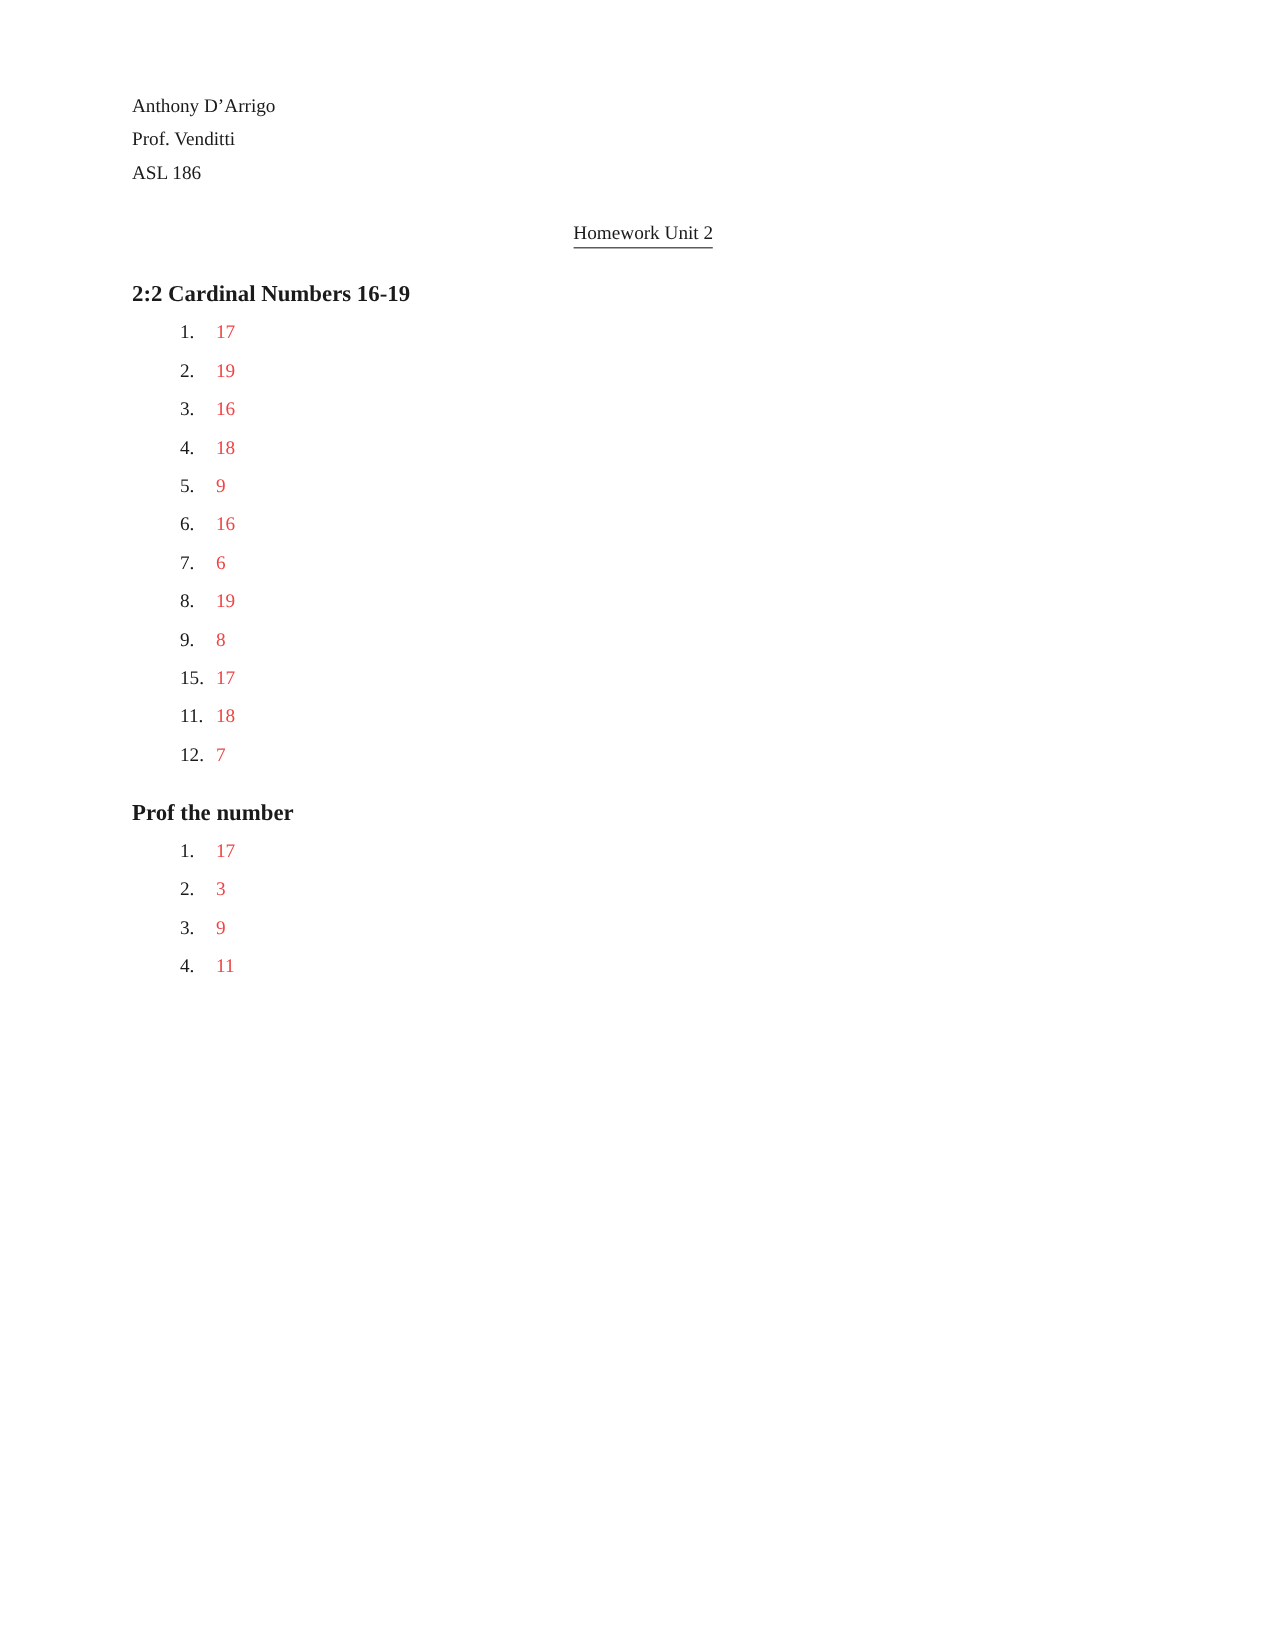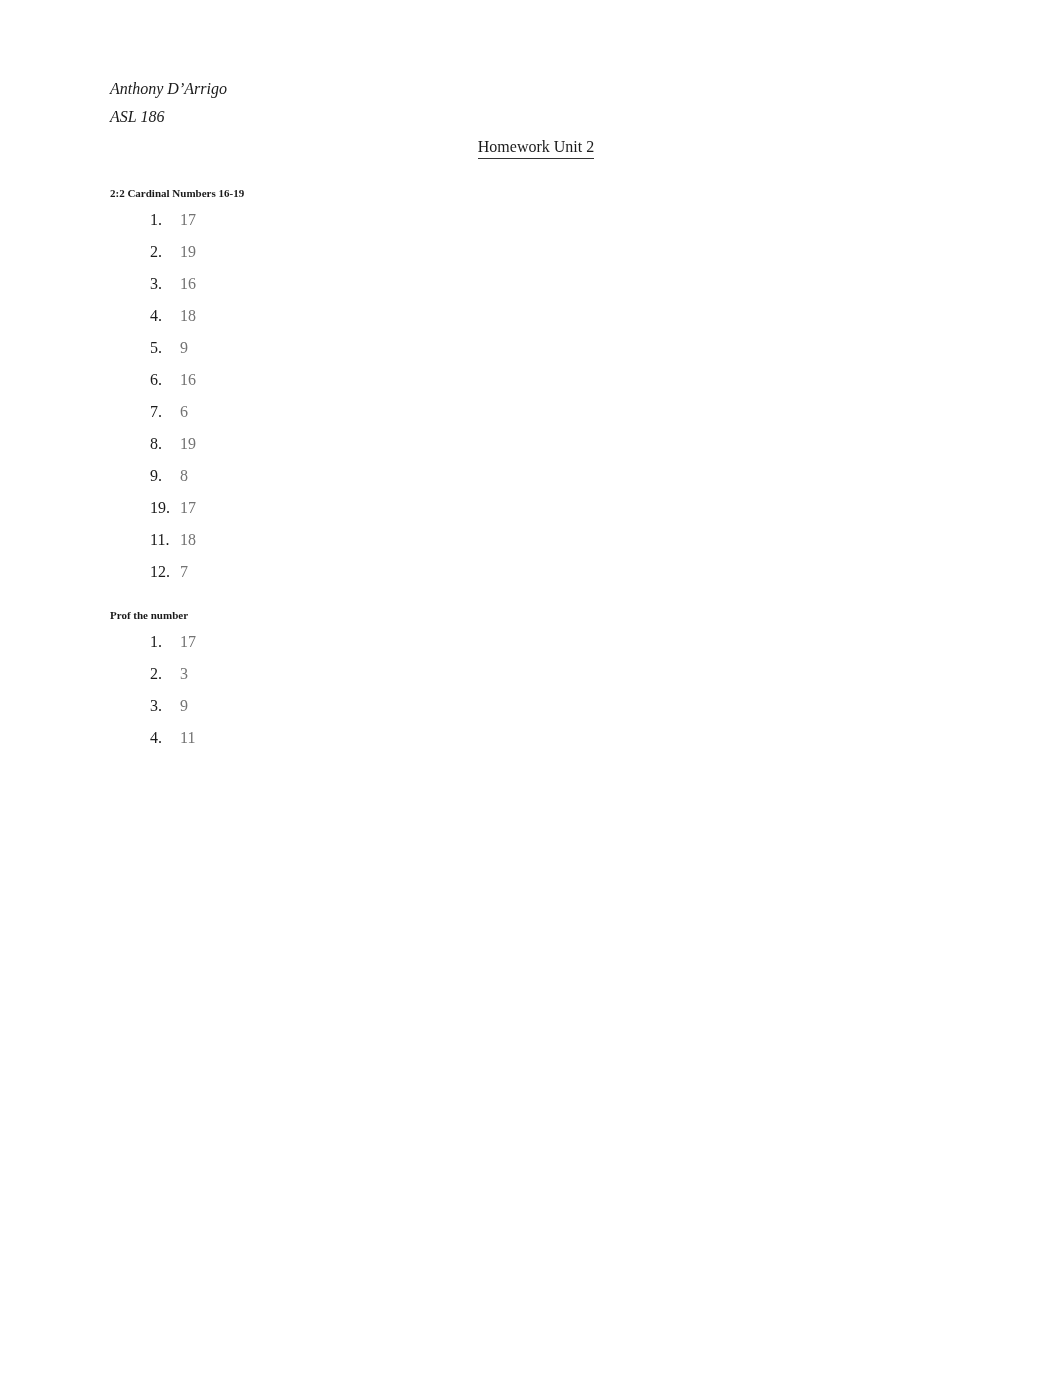--- a/index.html
+++ b/index.html
@@ -12,22 +12,21 @@
       background: #ffffff;
       font-family: Georgia, 'Times New Roman', Times, serif;
       font-size: 16px;
       color: #1a1a1a;
       width: 1062px;
       min-height: 1377px;
       padding: 80px 100px 80px 110px;
     }
 
     .header-block {
-      margin-bottom: 12px;
-      font-style: italic;
+      margin-bottom: 32px;
     }
 
     .header-line {
       margin-bottom: 10px;
       font-size: 16px;
     }
 
     .title-center {
       display: flex;
       justify-content: center;
@@ -36,21 +35,21 @@
     }
 
     .title-text {
       font-size: 16px;
       border-bottom: 1px solid #333;
       padding-bottom: 2px;
     }
 
     .section-heading {
       font-weight: bold;
-      font-size: 11px;
+      font-size: 19px;
       margin-bottom: 12px;
     }
 
     .list-section {
       margin-bottom: 28px;
     }
 
     .list-item {
       display: flex;
       align-items: baseline;
@@ -59,29 +58,32 @@
     }
 
     .list-num {
       min-width: 30px;
       font-size: 16px;
       color: #1a1a1a;
     }
 
     .list-val {
       font-size: 16px;
-      color: #737373;
+      color: #ef4444;
     }
   </style>
 </head>
 <body>
 
 <div class="header-block">
   <div class="header-line">
     <span>Anthony D’Arrigo</span>
+  </div>
+  <div class="header-line">
+    <span>Prof. Venditti</span>
   </div>
   <div class="header-line">
     <span>ASL 186</span>
   </div>
 </div>
 
 <div class="title-center">
   <span class="title-text">Homework Unit 2</span>
 </div>
 
@@ -118,21 +120,21 @@
   </div>
   <div class="list-item">
     <span class="list-num">8.</span>
     <span class="list-val">19</span>
   </div>
   <div class="list-item">
     <span class="list-num">9.</span>
     <span class="list-val">8</span>
   </div>
   <div class="list-item">
-    <span class="list-num">19.</span>
+    <span class="list-num">15.</span>
     <span class="list-val">17</span>
   </div>
   <div class="list-item">
     <span class="list-num">11.</span>
     <span class="list-val">18</span>
   </div>
   <div class="list-item">
     <span class="list-num">12.</span>
     <span class="list-val">7</span>
   </div>

